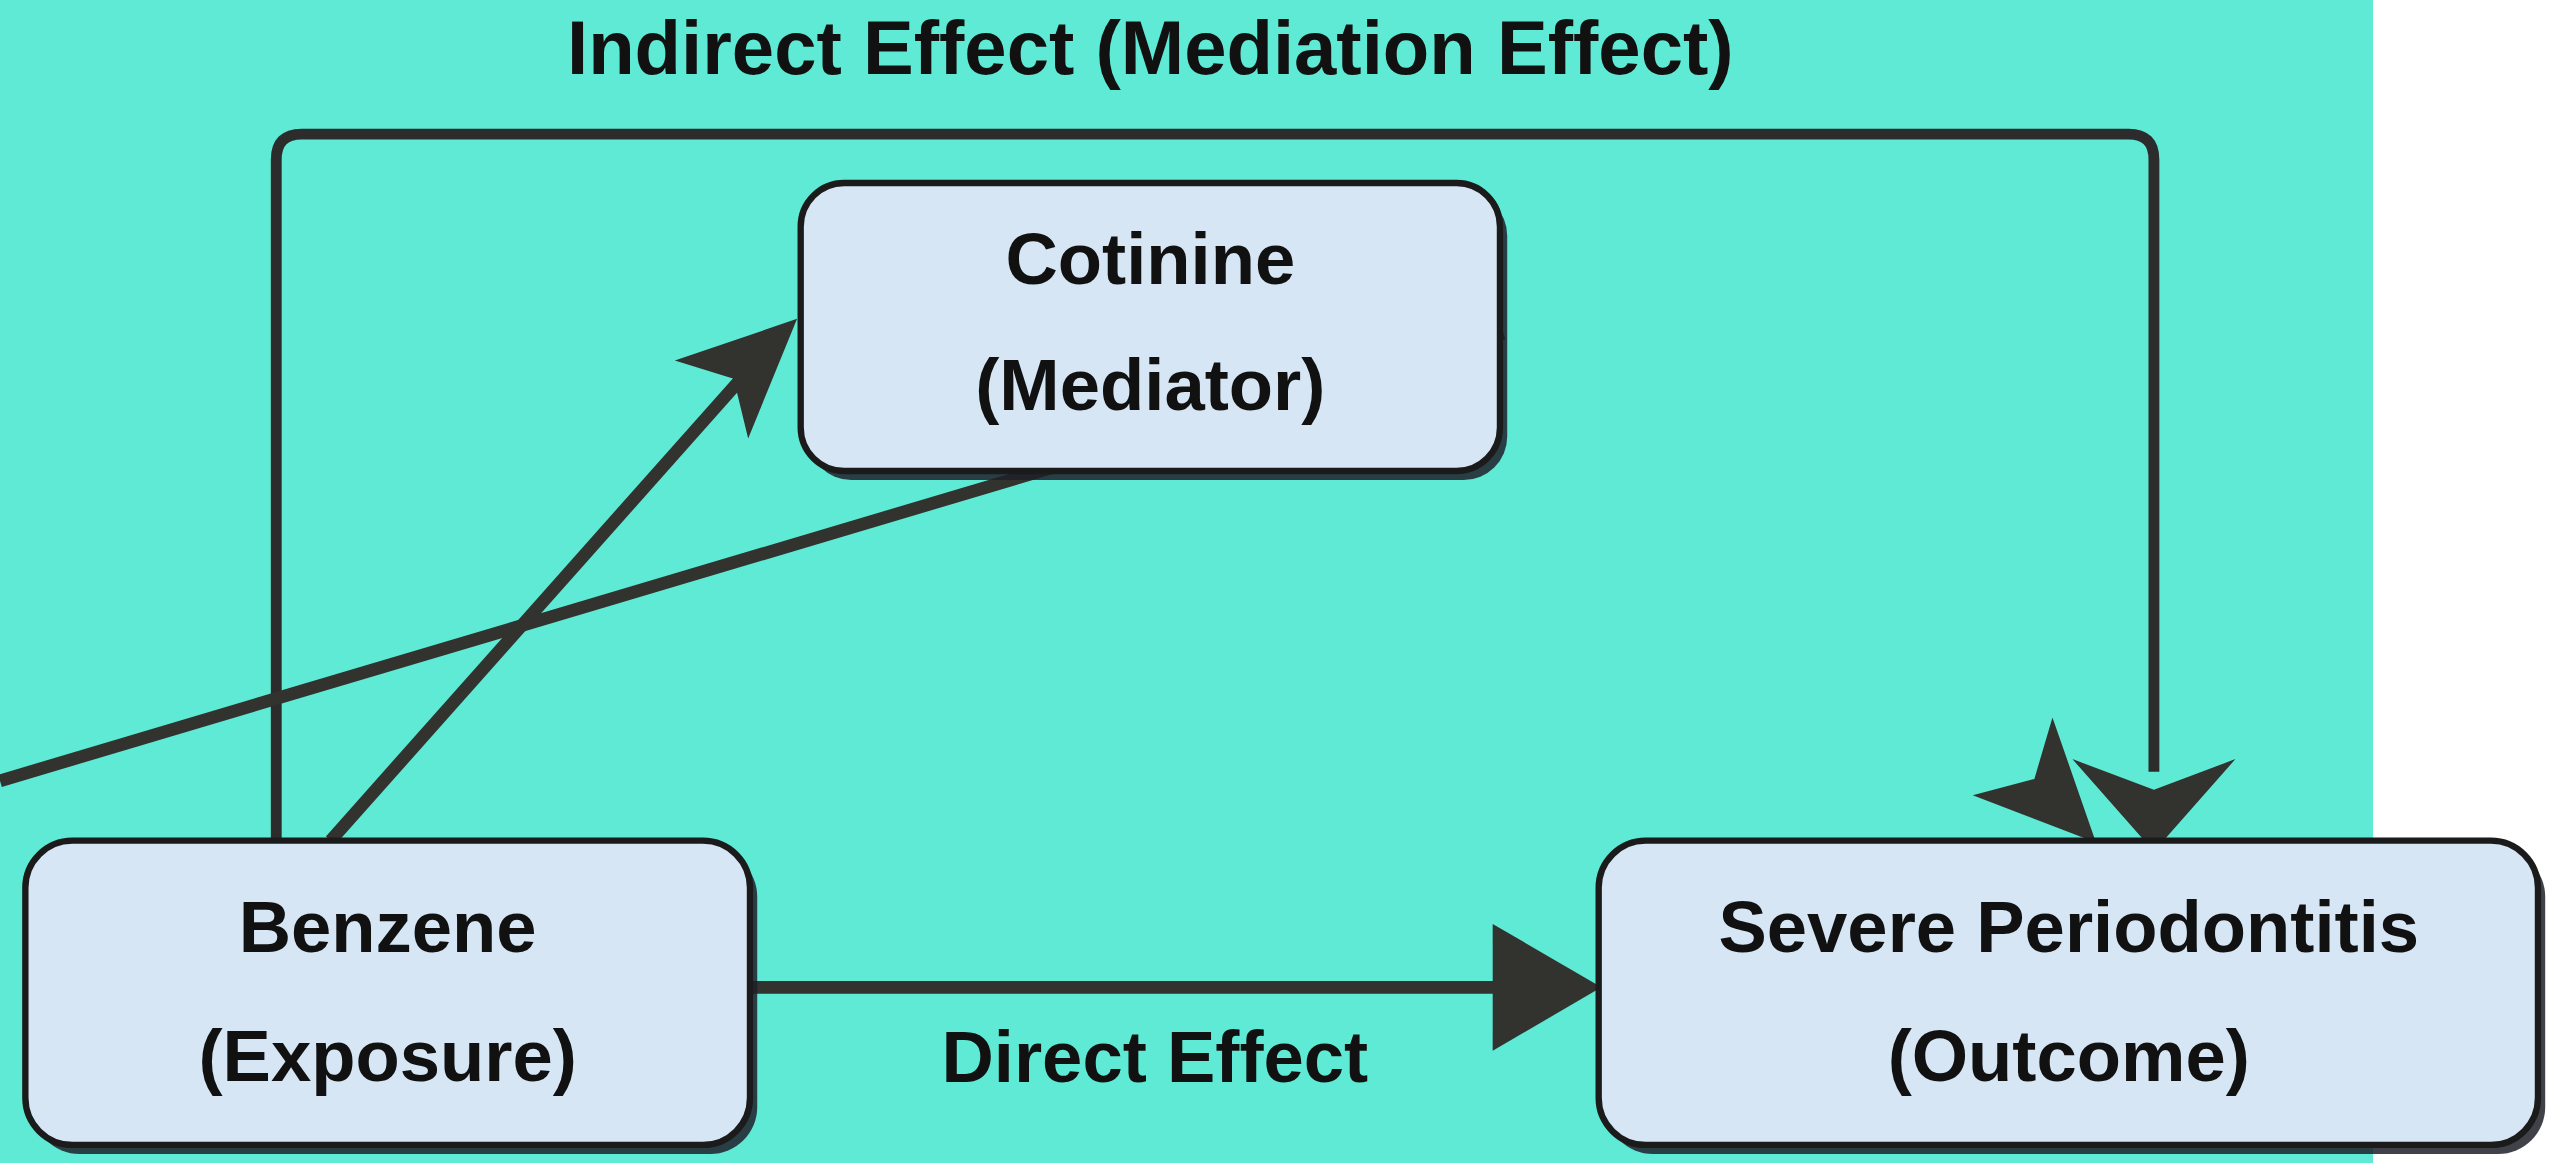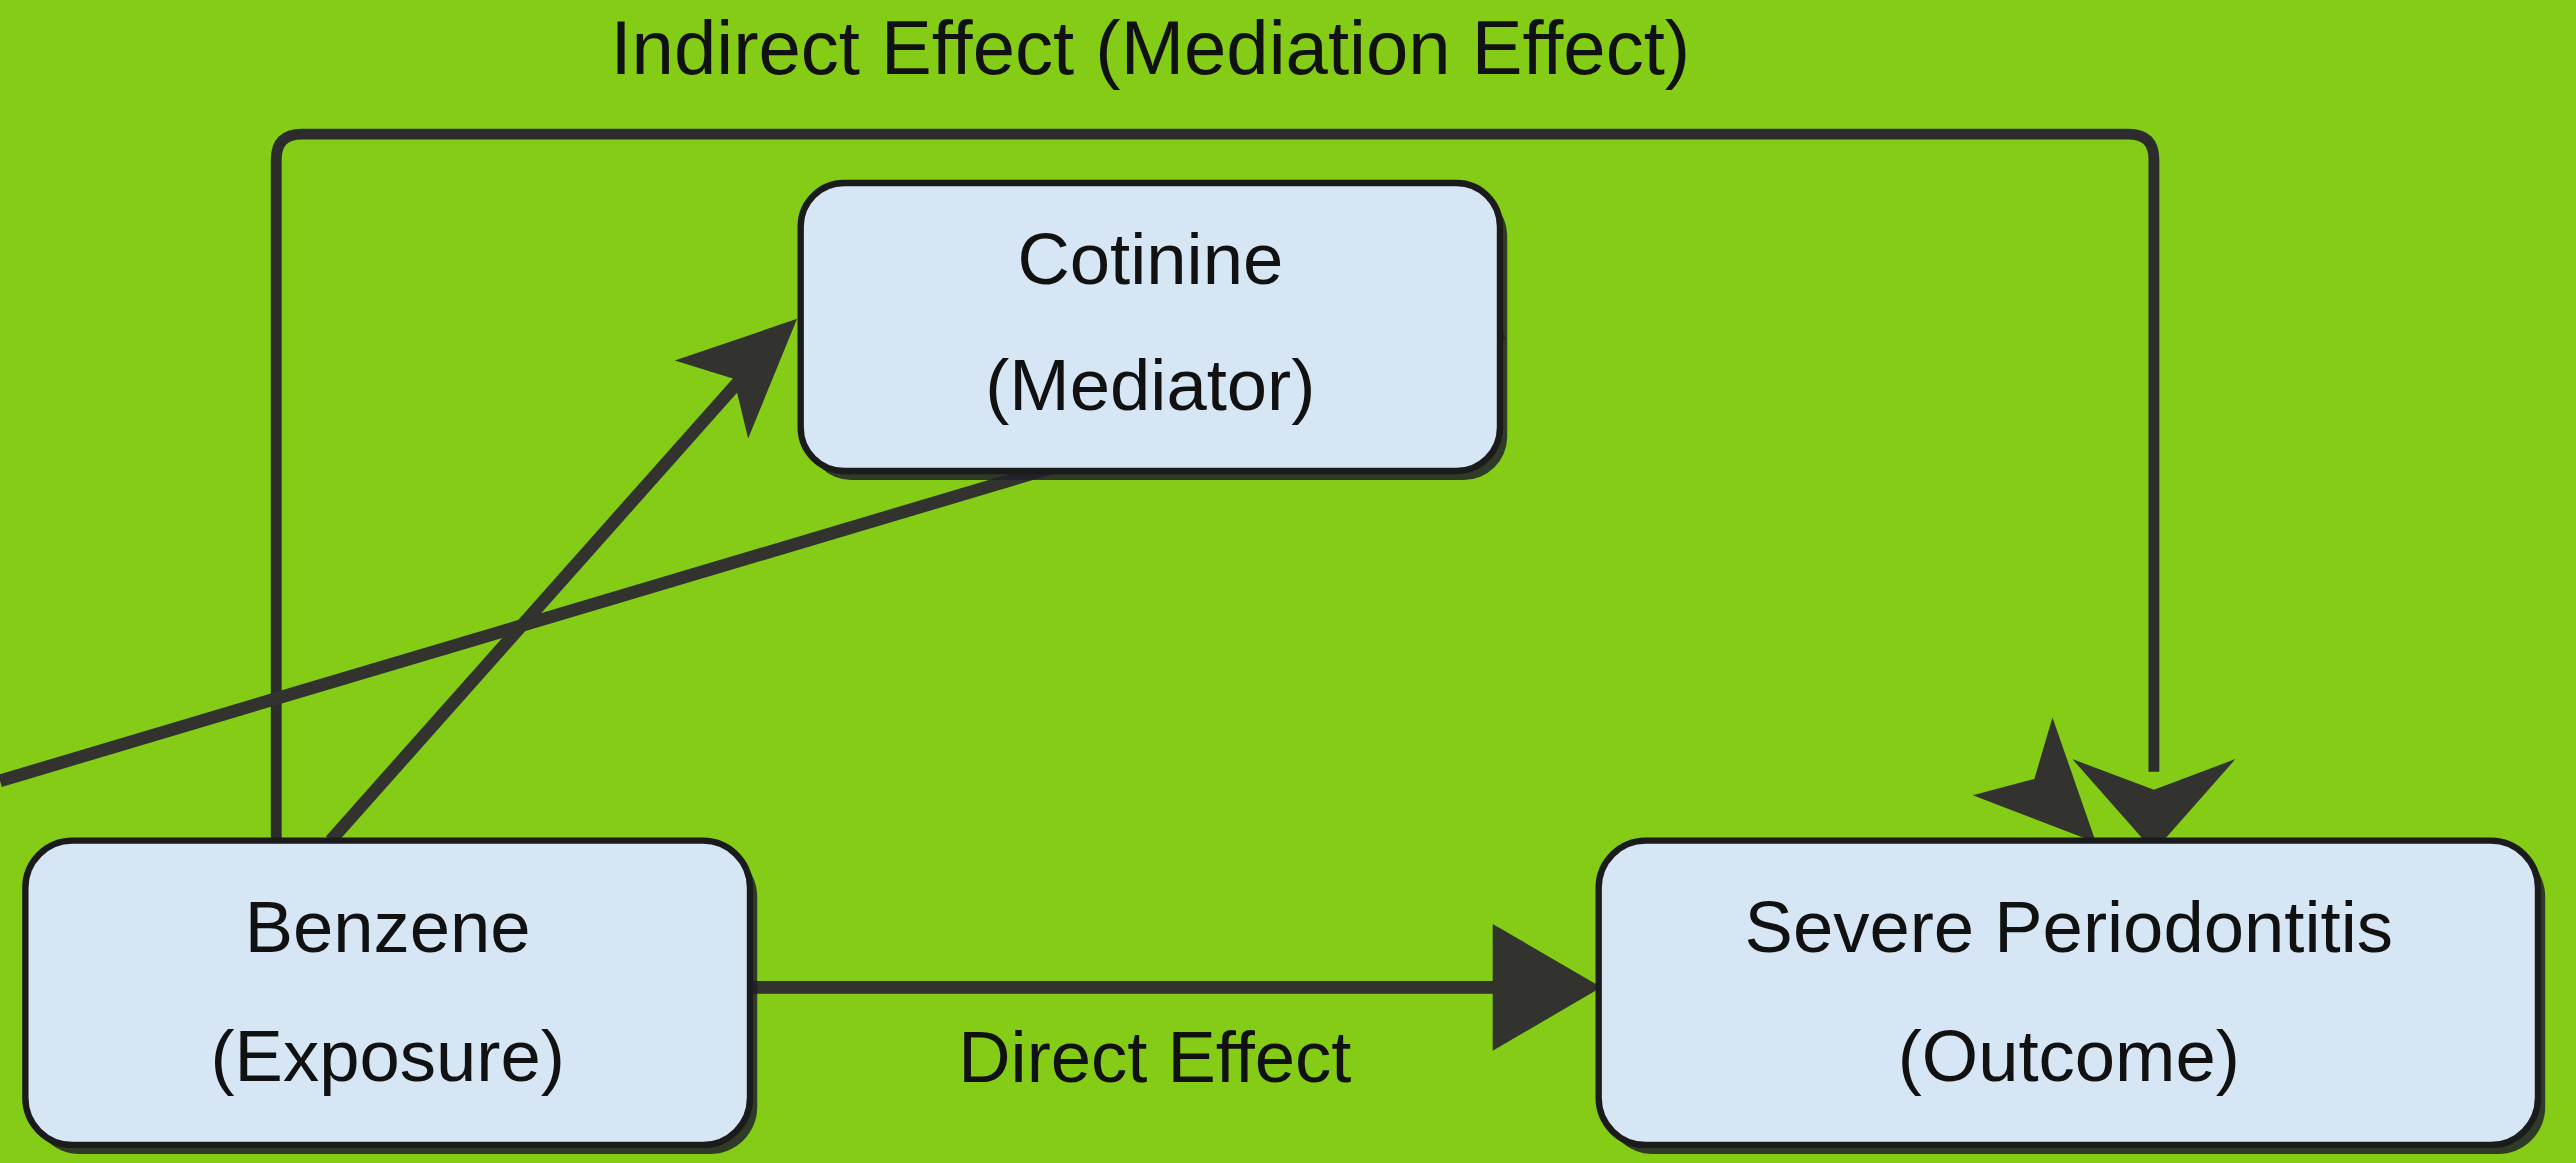--- a/index.html
+++ b/index.html
@@ -9,23 +9,24 @@
     background: #ffffff;
   }
   body {
     width: 2576px;
     height: 1164px;
     overflow: hidden;
     font-family: "Liberation Sans", "DejaVu Sans", sans-serif;
   }
   #diagram-root {
     position: relative;
-    width: 2576px;
+    width: 2373px;
     height: 1164px;
-    background: #84cc16;
+    background: #5eead4;
+    font-weight: bold;
   }
   svg#mediation-svg {
     display: block;
     width: 2576px;
     height: 1164px;
   }
   .node-box {
     fill: #d6e6f5;
     stroke: #1b1b1b;
     stroke-width: 7;

